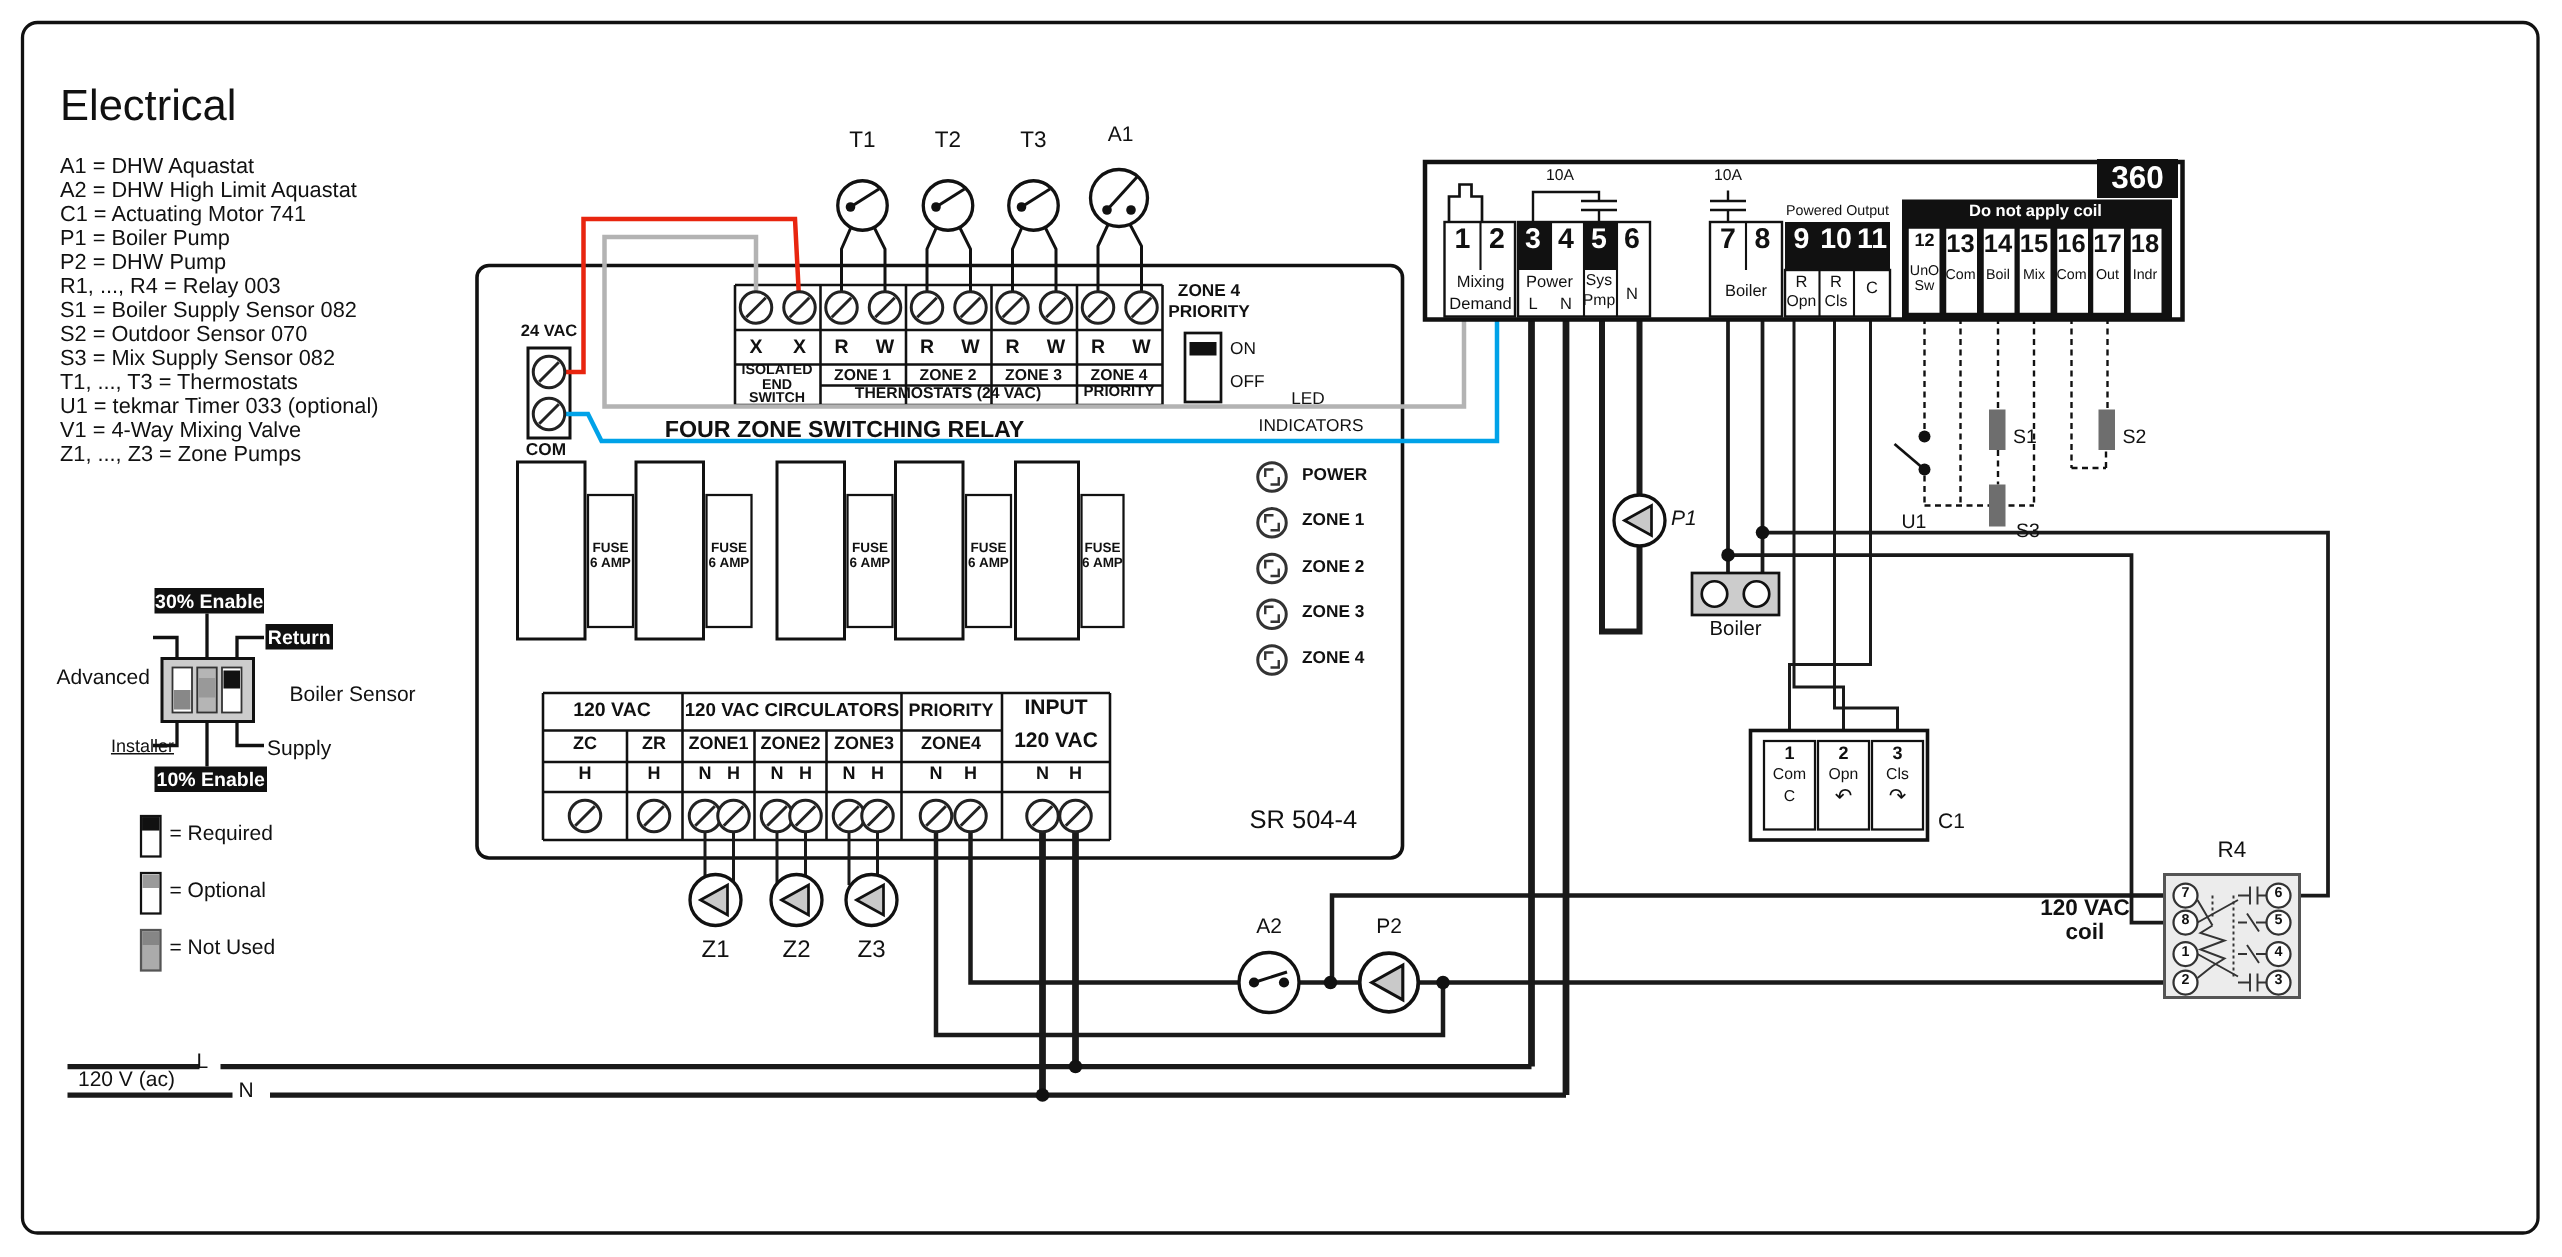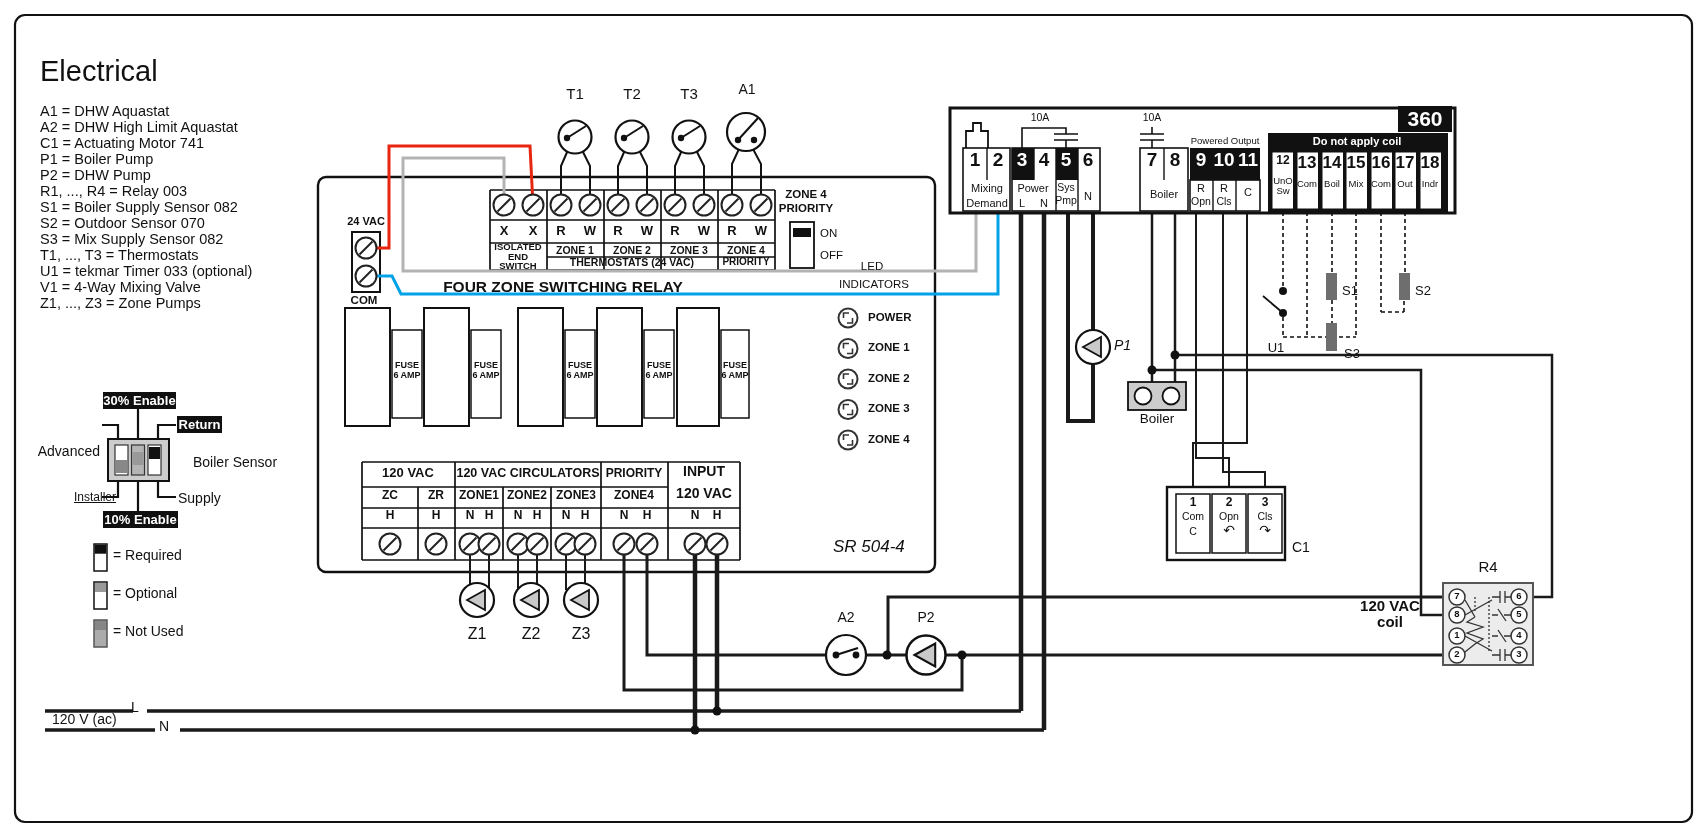--- a/index.html
+++ b/index.html
@@ -382,21 +382,21 @@
 <span class="t c b" style="left:470px;top:509px;font-size:12px;">N</span>
 <span class="t c b" style="left:489px;top:509px;font-size:12px;">H</span>
 <span class="t c b" style="left:518px;top:509px;font-size:12px;">N</span>
 <span class="t c b" style="left:537px;top:509px;font-size:12px;">H</span>
 <span class="t c b" style="left:566px;top:509px;font-size:12px;">N</span>
 <span class="t c b" style="left:585px;top:509px;font-size:12px;">H</span>
 <span class="t c b" style="left:624px;top:509px;font-size:12px;">N</span>
 <span class="t c b" style="left:647px;top:509px;font-size:12px;">H</span>
 <span class="t c b" style="left:695px;top:509px;font-size:12px;">N</span>
 <span class="t c b" style="left:717px;top:509px;font-size:12px;">H</span>
-<span class="t" style="left:833px;top:538px;font-size:17px;font-style:italic;">SR 504-4</span>
+<span class="t" style="left:833px;top:538px;font-size:17px;">SR 504-4</span>
 
 <span class="t c" style="left:575px;top:86px;font-size:15px;">T1</span>
 <span class="t c" style="left:632px;top:86px;font-size:15px;">T2</span>
 <span class="t c" style="left:689px;top:86px;font-size:15px;">T3</span>
 <span class="t c" style="left:747px;top:82px;font-size:14px;">A1</span>
 <span class="t c" style="left:846px;top:610px;font-size:14px;">A2</span>
 <span class="t c" style="left:926px;top:610px;font-size:14px;">P2</span>
 <span class="t" style="left:1114px;top:338px;font-size:14px;font-style:italic;">P1</span>
 <span class="t c" style="left:477px;top:626px;font-size:16px;">Z1</span>
 <span class="t c" style="left:531px;top:626px;font-size:16px;text-align:center;">Z2</span>

